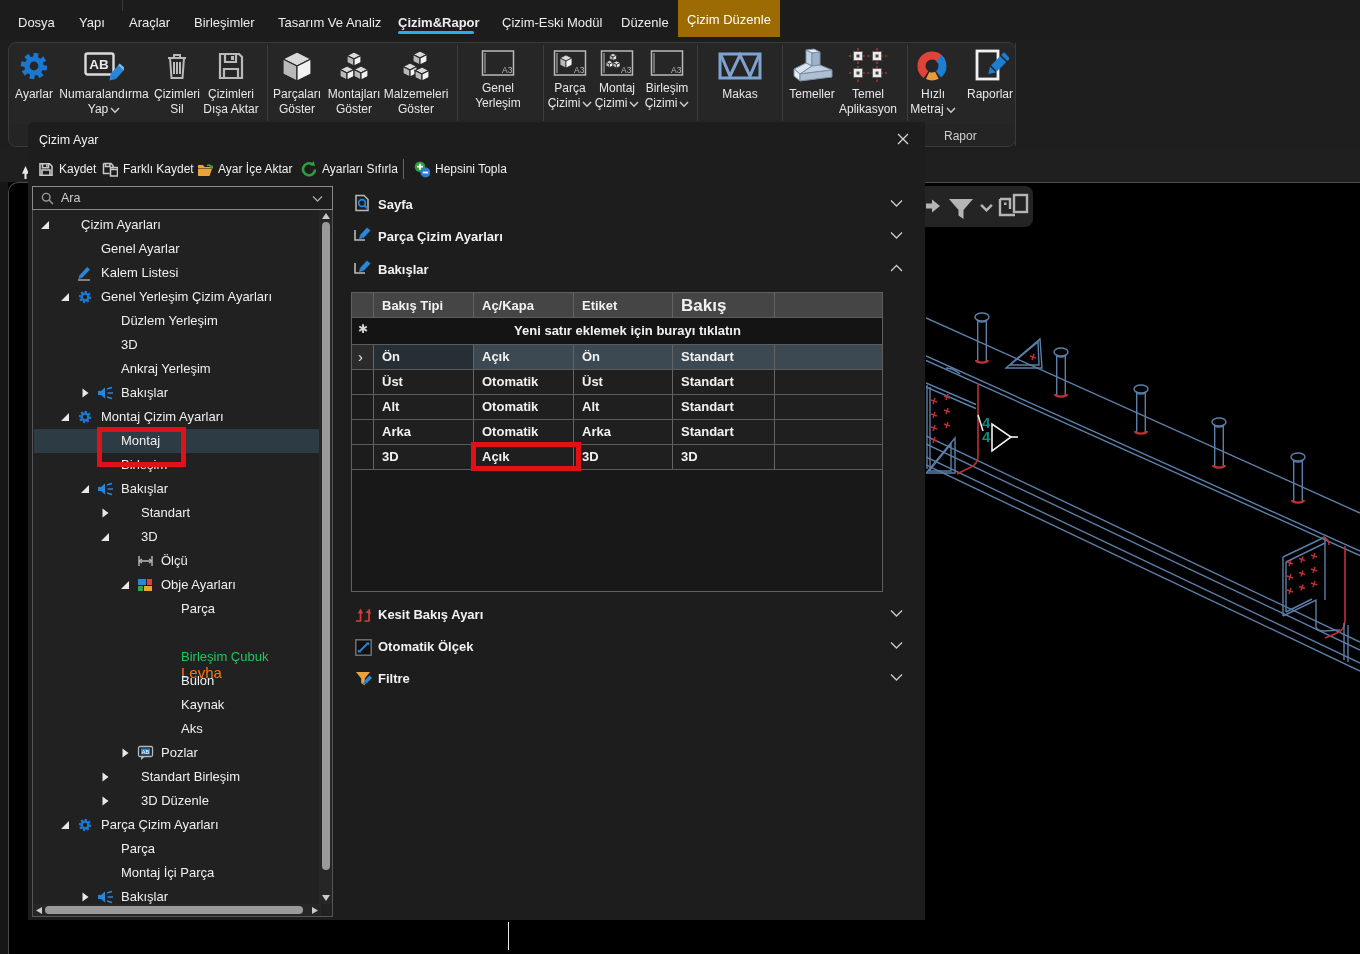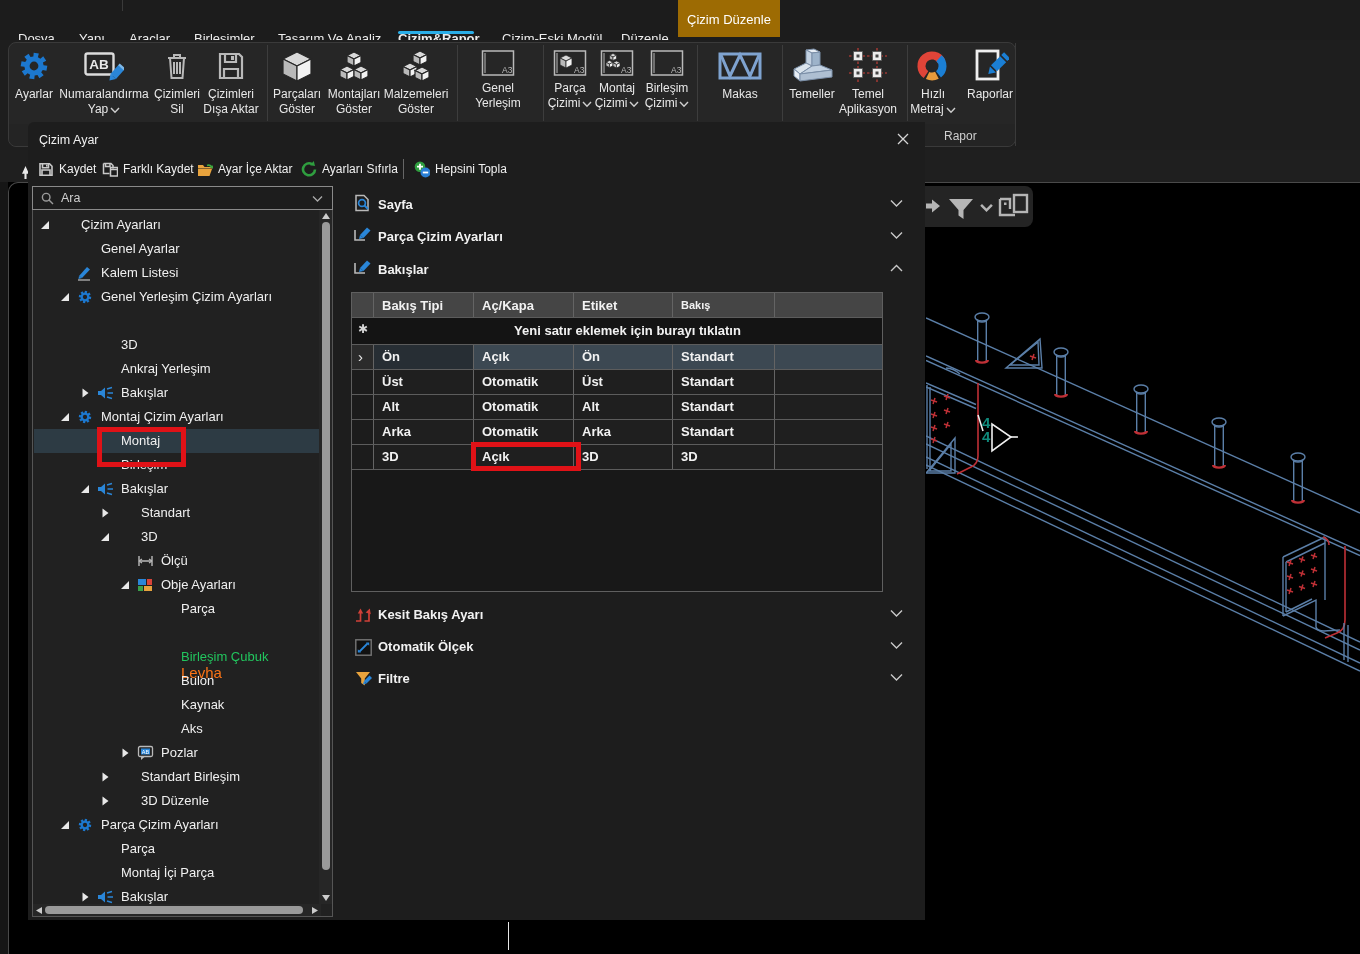--- a/index.html
+++ b/index.html
@@ -1,20 +1,20 @@
 <!DOCTYPE html>
 <html><head>
 <meta charset="utf-8">
 <style>
   * { margin:0; padding:0; box-sizing:border-box; }
   html,body { width:1360px; height:954px; overflow:hidden; background:#000; }
   body { font-family:"Liberation Sans", sans-serif; position:relative; color:#e8e8e8; }
   .abs { position:absolute; }
   #menubar { position:absolute; left:0; top:0; width:1360px; height:40px; background:#1c1c1c; }
-  .mtab { position:absolute; top:0; height:40px; line-height:45px; font-size:13px; color:#ededed; white-space:nowrap;margin-top:16px; }
+  .mtab { position:absolute; top:0; height:40px; line-height:45px; font-size:13px; color:#ededed; white-space:nowrap; }
   #goldtab { position:absolute; left:678px; top:0; width:102px; height:37px; background:#9d6b03; color:#fff; font-size:13px; line-height:40px; text-align:center; }
   #underline { position:absolute; left:398px; top:31px; width:76px; height:3px; background:#2aaee8; border-radius:2px; }
   #ribbon { position:absolute; left:0; top:40px; width:1360px; height:110px; background:#1e1e1e; }
   .dimright { position:absolute; left:1016px; top:0; width:344px; height:110px; background:#1e1e1e; }
   .rsep { position:absolute; top:5px; width:1px; height:76px; background:#3d3d3d; }
   .rbtn { position:absolute; top:8px; text-align:center; font-size:12px; color:#e8e8e8; line-height:15px; }
   .rbtn > svg { display:block; margin:0 auto 3px auto; }
   .rbtn div svg { display:inline-block; vertical-align:-1px; }
   #grouplabels { position:absolute; left:0; top:150px; width:1360px; height:32px; background:#1f1f1f; }
   #canvas { position:absolute; left:8px; top:182px; width:1352px; height:772px; background:#000; border:1px solid #4a4a4a; border-right:none; border-bottom:none; border-radius:10px 0 0 0; }
@@ -495,20 +495,23 @@
 <div style="position:absolute; left:1px; top:75px; width:286px; height:24px;">
 <svg class="abs" style="left:26px; top:7px;" width="10" height="10" viewBox="0 0 10 10">
           <path d="M9 1 L9 9 L1 9 Z" fill="#e8e8e8"></path>
         </svg>
 <svg class="abs" style="left:43px; top:4px;" width="16" height="16" viewBox="0 0 34 34">
           <path d="M30.1 14.4 L30.1 19.6 L26.3 19.3 L25.2 22.0 L28.1 24.4 L24.4 28.1 L22.0 25.2 L19.3 26.3 L19.6 30.1 L14.4 30.1 L14.7 26.3 L12.0 25.2 L9.6 28.1 L5.9 24.4 L8.8 22.0 L7.7 19.3 L3.9 19.6 L3.9 14.4 L7.7 14.7 L8.8 12.0 L5.9 9.6 L9.6 5.9 L12.0 8.8 L14.7 7.7 L14.4 3.9 L19.6 3.9 L19.3 7.7 L22.0 8.8 L24.4 5.9 L28.1 9.6 L25.2 12.0 L26.3 14.7 Z" fill="#1c78cf" transform="rotate(10 17 17)"></path>
           <circle cx="17" cy="17" r="4.6" fill="#212121"></circle>
         </svg>
 <span style="position:absolute; left:67px; top:0; line-height:24px; font-size:13px; color:#f0f0f0; white-space:nowrap;">Genel Yerleşim Çizim Ayarları</span>
 </div>
+<div style="position:absolute; left:1px; top:99px; width:286px; height:24px;">
+<span style="position:absolute; left:87px; top:0; line-height:24px; font-size:13px; color:#f0f0f0; white-space:nowrap;">Düzlem Yerleşim</span>
+</div>
 <div style="position:absolute; left:1px; top:123px; width:286px; height:24px;">
 <span style="position:absolute; left:87px; top:0; line-height:24px; font-size:13px; color:#f0f0f0; white-space:nowrap;">3D</span>
 </div>
 <div style="position:absolute; left:1px; top:147px; width:286px; height:24px;">
 <span style="position:absolute; left:87px; top:0; line-height:24px; font-size:13px; color:#f0f0f0; white-space:nowrap;">Ankraj Yerleşim</span>
 </div>
 <div style="position:absolute; left:1px; top:171px; width:286px; height:24px;">
 <svg class="abs" style="left:46px; top:7px;" width="10" height="10" viewBox="0 0 10 10">
           <path d="M2.5 0.5 L8.5 5 L2.5 9.5 Z" fill="#e8e8e8"></path>
         </svg>
@@ -732,21 +735,21 @@
       <path d="M1 1.5 L6.5 7 L12 1.5" stroke="#c9c9c9" stroke-width="1.4" fill="none"></path>
     </svg>
 <svg class="abs" style="left:862px; top:551px;" width="13" height="9" viewBox="0 0 13 9">
       <path d="M1 1.5 L6.5 7 L12 1.5" stroke="#c9c9c9" stroke-width="1.4" fill="none"></path>
     </svg>
 <div style="position:absolute; left:323px; top:170px; width:532px; height:300px; background:#181818; border:1px solid #5f5f5f;">
 <div style="position:absolute; left:0; top:0; width:530px; height:24px; background:#454545;"></div>
 <div style="position:absolute; left:30px; top:0; height:24px; line-height:25px; font-size:13px; font-weight:bold; color:#f2f2f2;">Bakış Tipi</div>
 <div style="position:absolute; left:130px; top:0; height:24px; line-height:25px; font-size:13px; font-weight:bold; color:#f2f2f2;">Aç/Kapa</div>
 <div style="position:absolute; left:230px; top:0; height:24px; line-height:25px; font-size:13px; font-weight:bold; color:#f2f2f2;">Etiket</div>
-<div style="position:absolute; left:329px; top:0; height:24px; line-height:25px; font-size:11px; font-weight:bold; color:#f2f2f2;">Bakış</div>
+<div style="position:absolute; left:329px; top:0; height:24px; line-height:25px; font-size:17px; font-weight:bold; color:#f2f2f2;">Bakış</div>
 <div style="position:absolute; left:0; top:24px; width:530px; height:27px; background:#141414;"></div>
 <div style="position:absolute; left:21px; top:24px; width:509px; height:27px; line-height:28px; font-size:13px; font-weight:bold; color:#f2f2f2; text-align:center;">Yeni satır eklemek için burayı tıklatın</div>
 <div style="position:absolute; left:6px; top:29px; color:#d5d5d5; font-size:12px;">✱</div>
 <div style="position:absolute; left:0; top:51px; width:21px; height:25px; background:#2b2b2b;"></div>
 <div style="position:absolute; left:21px; top:51px; width:100px; height:25px; background:#272e34;"></div>
 <div style="position:absolute; left:121px; top:51px; width:409px; height:25px; background:#3c4852;"></div>
 <div style="position:absolute; left:6px; top:51px; height:25px; line-height:25px; color:#e8e8e8; font-size:15px;">›</div>
 <div style="position:absolute; left:30px; top:51px; height:25px; line-height:26px; font-size:13px; font-weight:bold; color:#f2f2f2; white-space:nowrap;">Ön</div>
 <div style="position:absolute; left:130px; top:51px; height:25px; line-height:26px; font-size:13px; font-weight:bold; color:#f2f2f2; white-space:nowrap;">Açık</div>
 <div style="position:absolute; left:230px; top:51px; height:25px; line-height:26px; font-size:13px; font-weight:bold; color:#f2f2f2; white-space:nowrap;">Ön</div>

